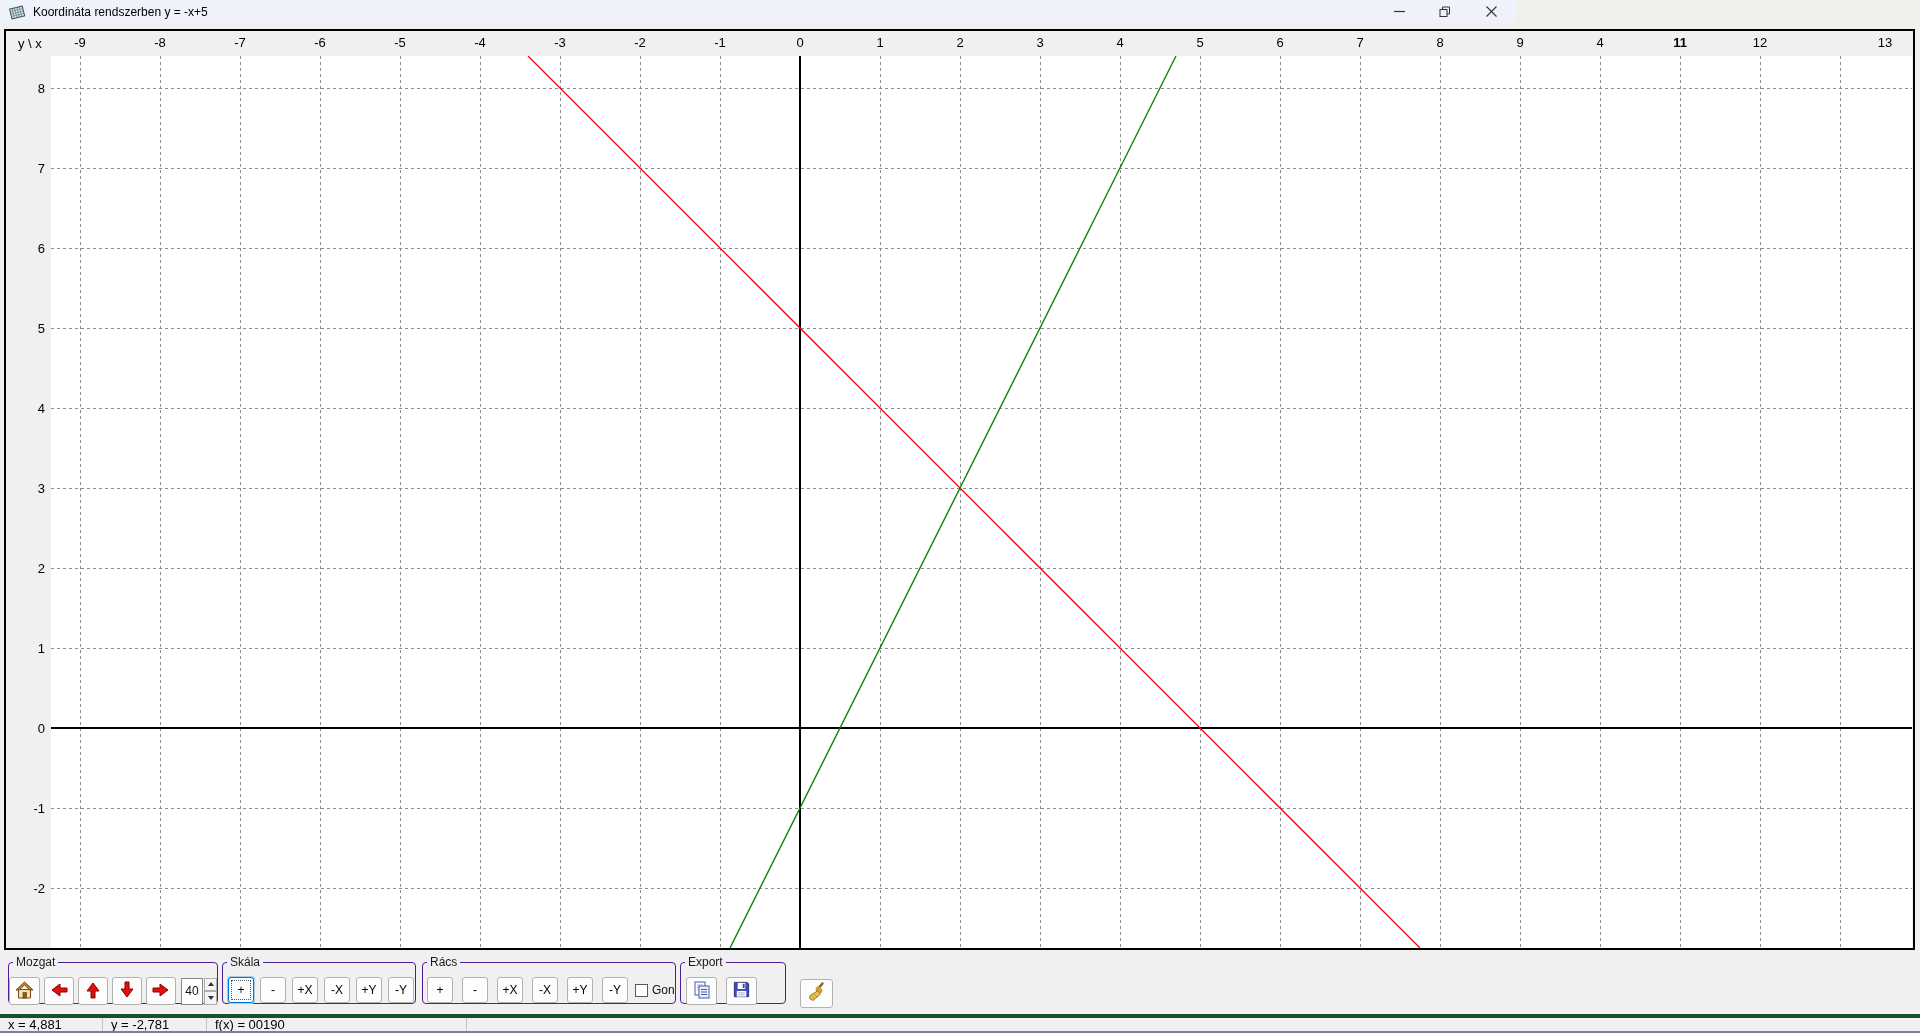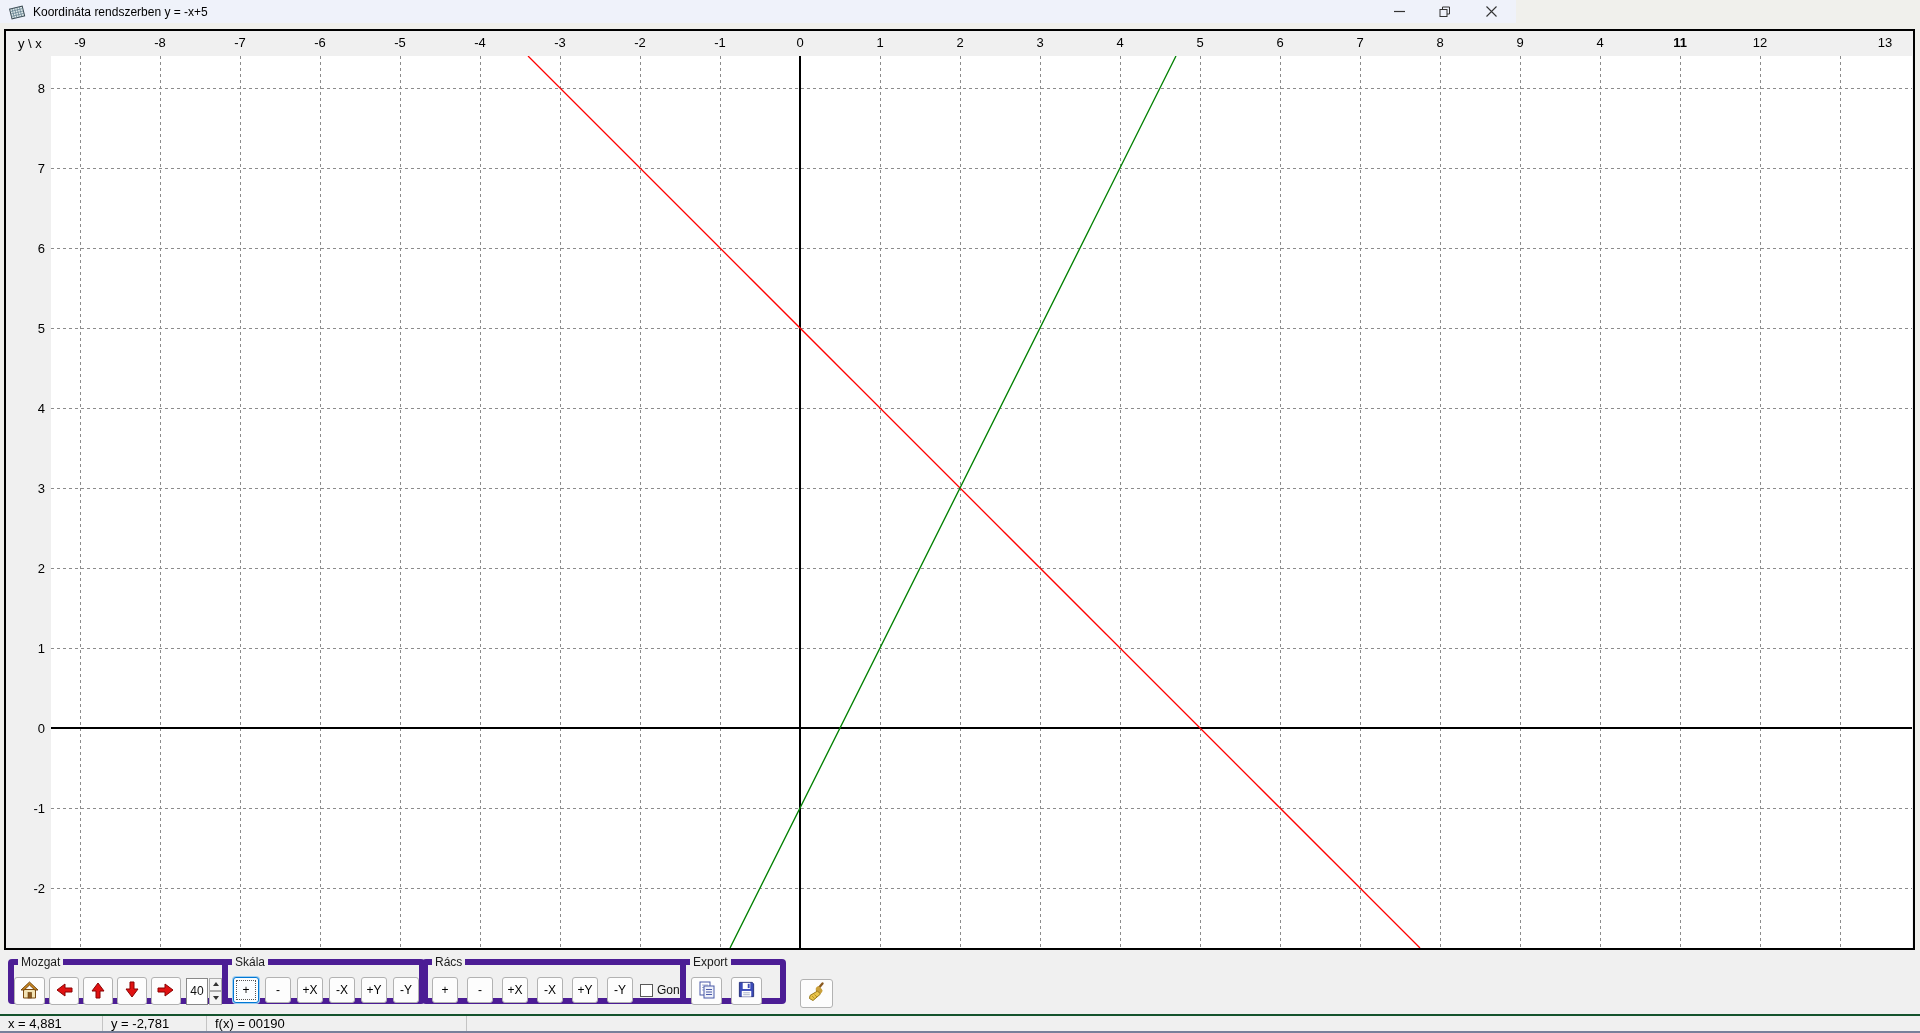--- a/index.html
+++ b/index.html
@@ -19,21 +19,21 @@
                  border:2px solid #000; background:#f0f0f0; }
   .corner-label { position:absolute; left:12px; top:5px; font-size:13px; color:#000; }
   .xlab { position:absolute; top:4px; transform:translateX(-50%); font-size:13px; color:#000; }
   .ylab { position:absolute; left:0; width:39px; text-align:right; transform:translateY(-50%);
           font-size:13px; color:#000; }
   .plot-area { position:absolute; left:45px; top:25px; width:1861px; height:892px; background:#fff; }
   .plot-area svg { display:block; }
 
   
   .toolbar { position:absolute; left:0; top:950px; width:1920px; height:64px; background:#f0f0f0; }
-  fieldset.grp { position:absolute; top:5px; height:49px; border:6px solid #4c1d95;
+  fieldset.grp { position:absolute; top:5px; height:49px; border:1px solid #4c1d95;
                  border-radius:4px; background:transparent; }
   fieldset.grp legend { font-size:12px; color:#1a1a1a; padding:0 3px; margin-left:4px; }
   .grp-row { display:flex; align-items:center; margin-top:8px; }
   #grp-mozgat { left:8px;  width:207px; }
   #grp-skala  { left:222px; width:194px; }
   #grp-racs   { left:422px; width:250px; }
   #grp-export { left:680px; width:106px; }
   .tb-btn { background:#fdfdfd; border:1px solid #b2b2b2; border-radius:3px;
             display:flex; align-items:center; justify-content:center;
             font-size:12px; color:#000; padding:0; cursor:default; }
@@ -56,21 +56,21 @@
             border-top:4px solid #333; }
 
   .checkbox-wrap { display:flex; align-items:flex-end; margin-left:7px; }
   .cb-box { width:13px; height:13px; background:#fff; border:1px solid #595959; }
   .cb-label { font-size:12px; margin-left:4px; }
 
   .broom-standalone { position:absolute; left:800px; top:29px; width:33px; height:29px; }
 
   
   .statusbar { position:absolute; left:0; top:1014px; width:1920px; height:17px;
-               background:#f0f0f0; border-top:2px solid #14532d; display:flex; }
+               background:#f0f0f0; border-top:4px solid #14532d; display:flex; }
   .status-panel { height:100%; display:flex; align-items:center; padding-left:8px;
                   font-size:13px; color:#000; border-right:1px solid #c4c4c4; }
   .status-panel:nth-child(1){ width:103px; }
   .status-panel:nth-child(2){ width:104px;text-align:center; }
   .status-panel:nth-child(3){ width:260px; }
   .window-bottom-edge { position:absolute; left:0; bottom:0; width:1920px; height:2px; background:#78809a; }
 </style>
 </head>
 <body>
 

